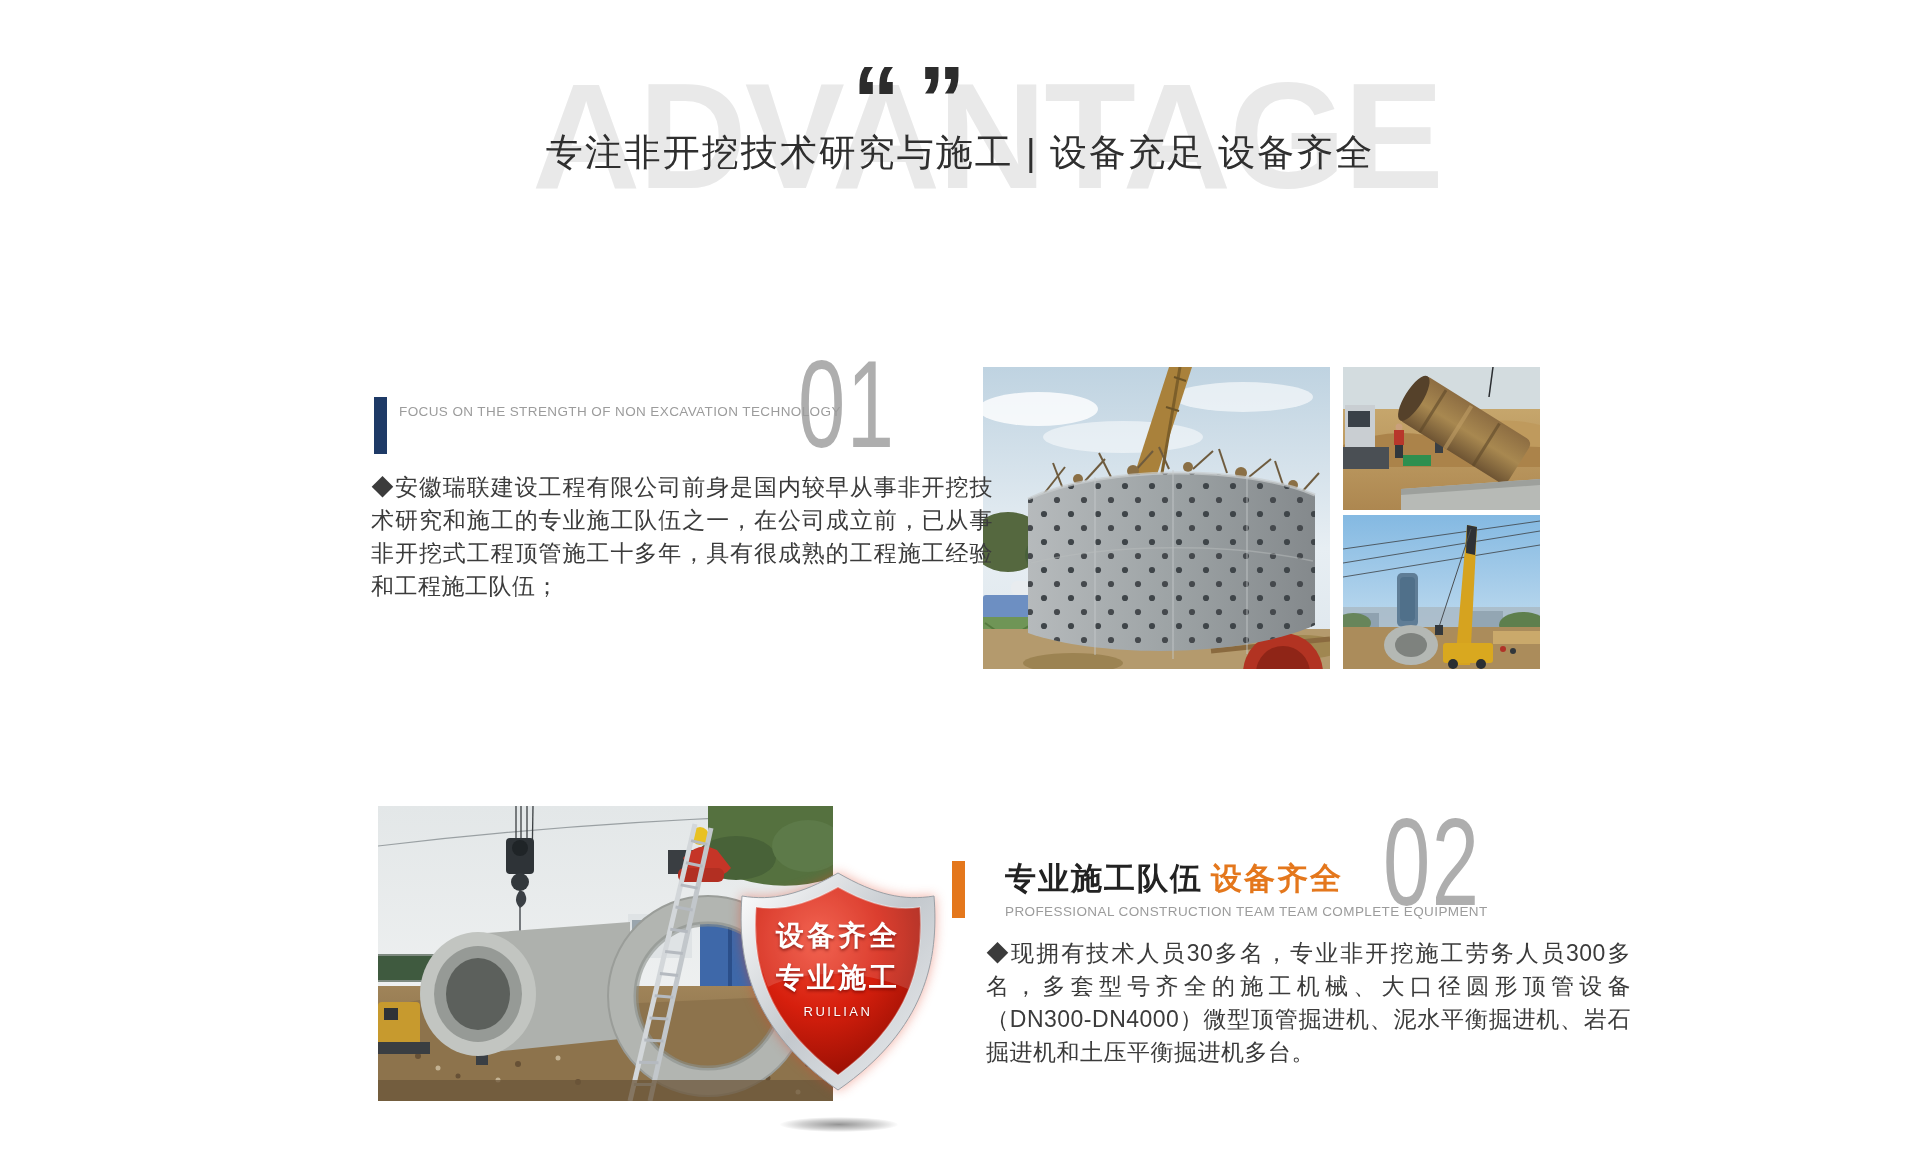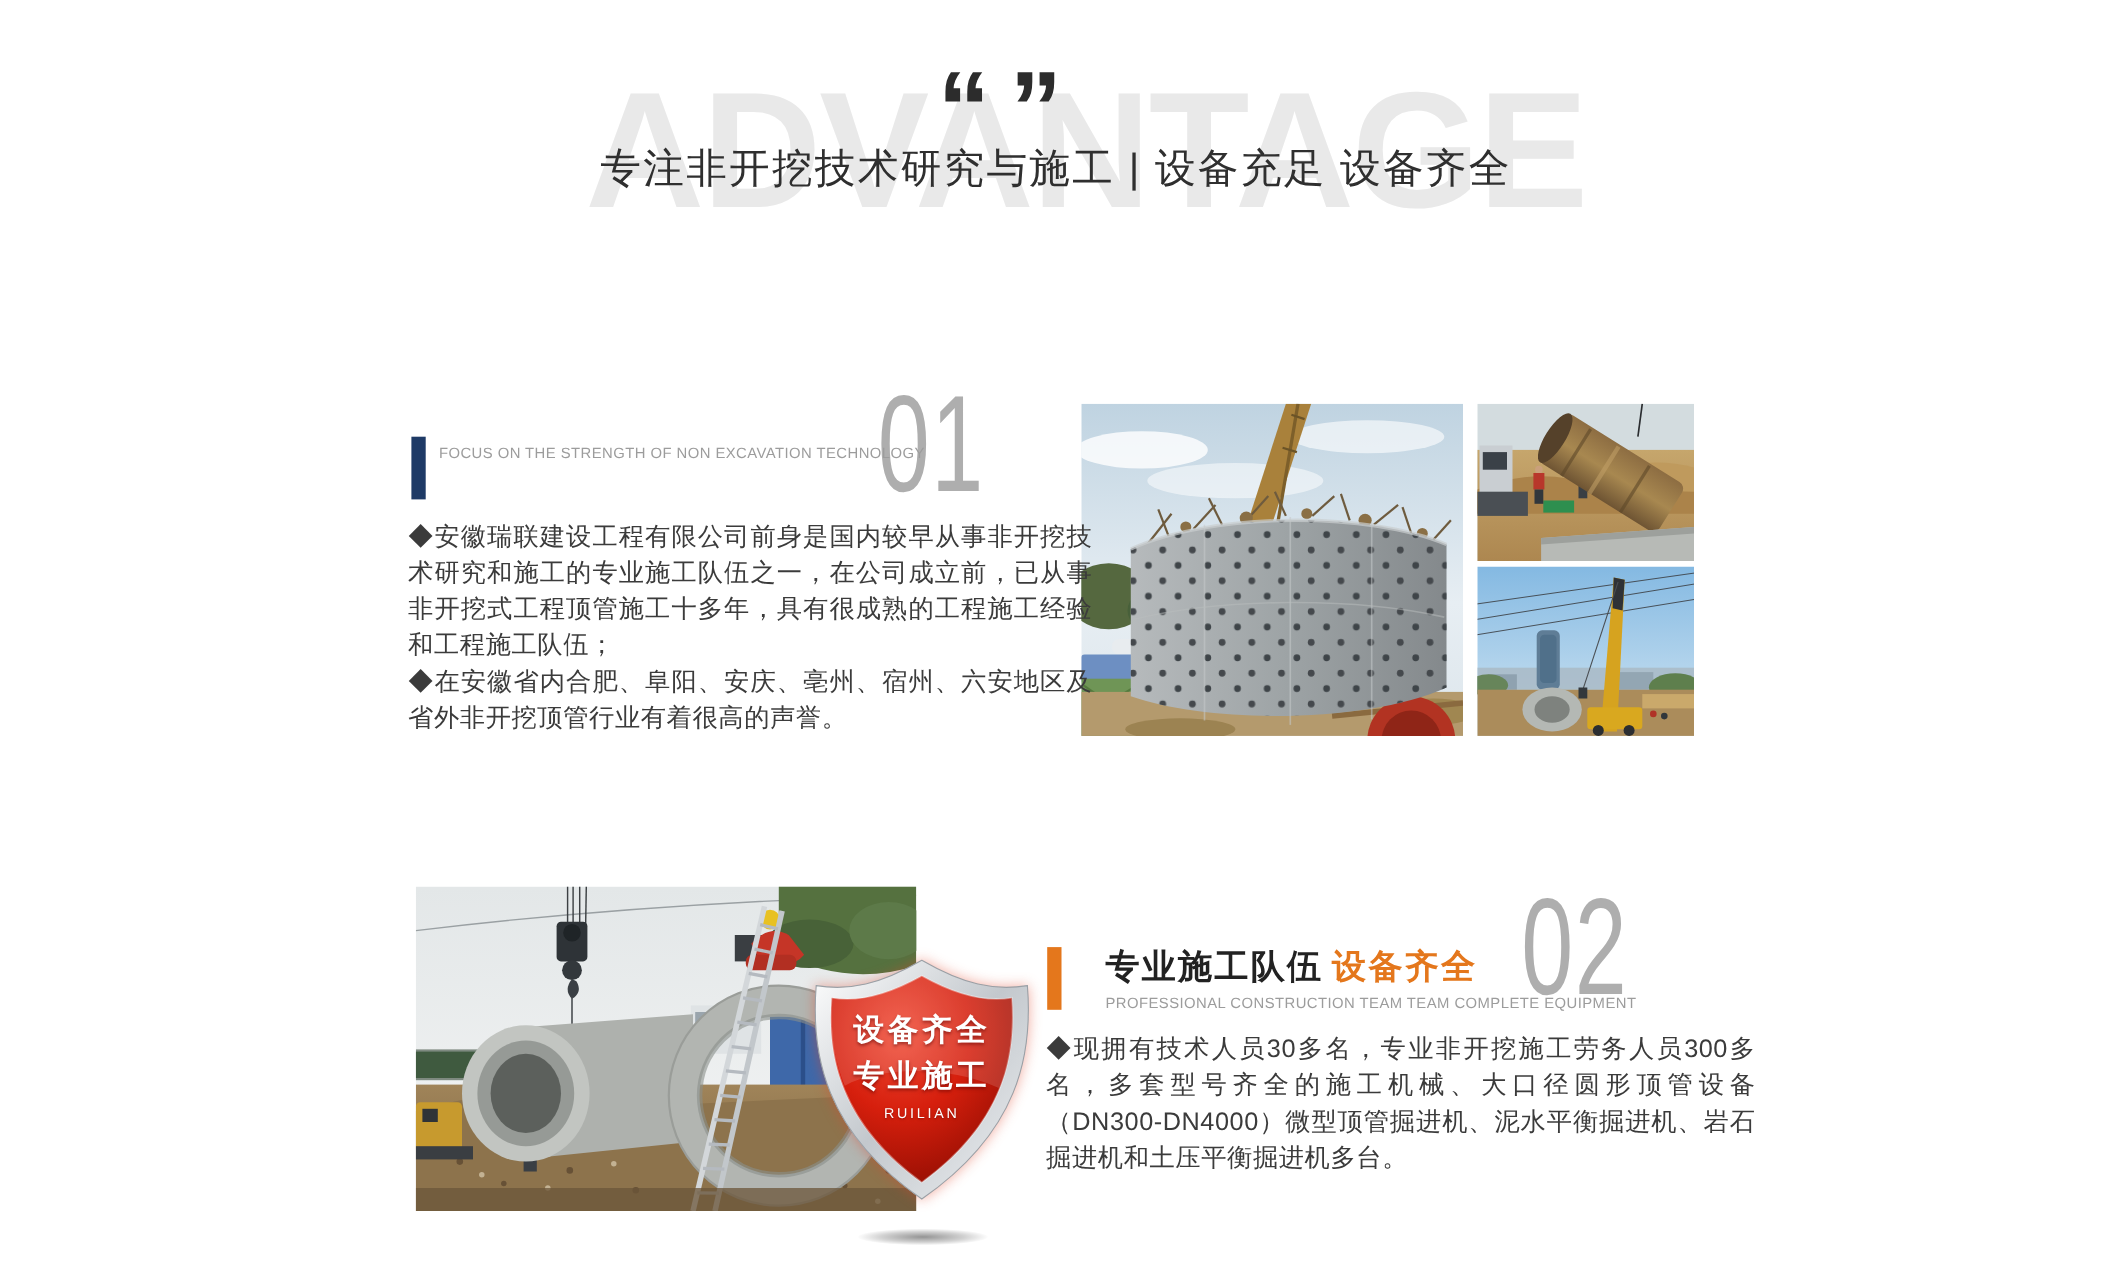--- a/index.html
+++ b/index.html
@@ -61,21 +61,21 @@
   .s1-header{left:374px;top:381px;}
   .s1-body{left:371px;top:455px;width:622px;}
   .n1{left:798px;top:325px;}
   .photo-main{position:absolute;left:983px;top:351px;width:347px;height:302px;}
   .photo-s-top{position:absolute;left:1343px;top:351px;width:197px;height:143px;}
   .photo-s-bot{position:absolute;left:1343px;top:499px;width:197px;height:154px;}
   .photo-main svg,.photo-s-top svg,.photo-s-bot svg,.photo-sec2 svg{display:block;width:100%;height:100%;}
 
   
   .s2-header{left:952px;top:845px;gap:28px;}
-  .s2-body{left:951px;top:921px;width:645px;}
+  .s2-body{left:986px;top:921px;width:645px;}
   .n2{left:1383px;top:783px;}
   .photo-sec2{position:absolute;left:378px;top:790px;width:455px;height:295px;z-index:1;}
 
   
   .shield{position:absolute;left:738px;top:853px;width:200px;height:225px;z-index:3;}
   .shield svg{display:block;width:100%;height:100%;filter:drop-shadow(0 0 6px rgba(225,70,45,0.45));}
   .shield-text{position:absolute;top:46px;left:0;width:100%;text-align:center;color:#fff;}
   .shield-line{font-size:28px;font-weight:700;line-height:42px;letter-spacing:3px;
     text-shadow:0 2px 3px rgba(90,0,0,0.55);}
   .shield-sub{margin-top:5px;font-size:13px;font-weight:400;letter-spacing:2.5px;
@@ -103,21 +103,20 @@
 
     <div class="sec-header s1-header">
       <div class="sec-bar navy"></div>
       <div>
         <div class="sec-en">FOCUS ON THE STRENGTH OF NON EXCAVATION TECHNOLOGY</div>
       </div>
     </div>
 
     <div class="sec-body s1-body">
       <p>◆安徽瑞联建设工程有限公司前身是国内较早从事非开挖技术研究和施工的专业施工队伍之一，在公司成立前，已从事非开挖式工程顶管施工十多年，具有很成熟的工程施工经验和工程施工队伍；</p>
-      <p>◆在安徽省内合肥、阜阳、安庆、亳州、宿州、六安地区及省外非开挖顶管行业有着很高的声誉。</p>
     </div>
 
     <div class="big-num n1">01</div>
 
     <div class="photo-main">
       <svg viewBox="0 0 347 302" preserveAspectRatio="none" aria-hidden="true">
         <defs>
           <linearGradient id="sky1" x1="0" y1="0" x2="0" y2="1">
             <stop offset="0" stop-color="#bfd3e1"></stop>
               <stop offset="0.6" stop-color="#e7eef3"></stop>

